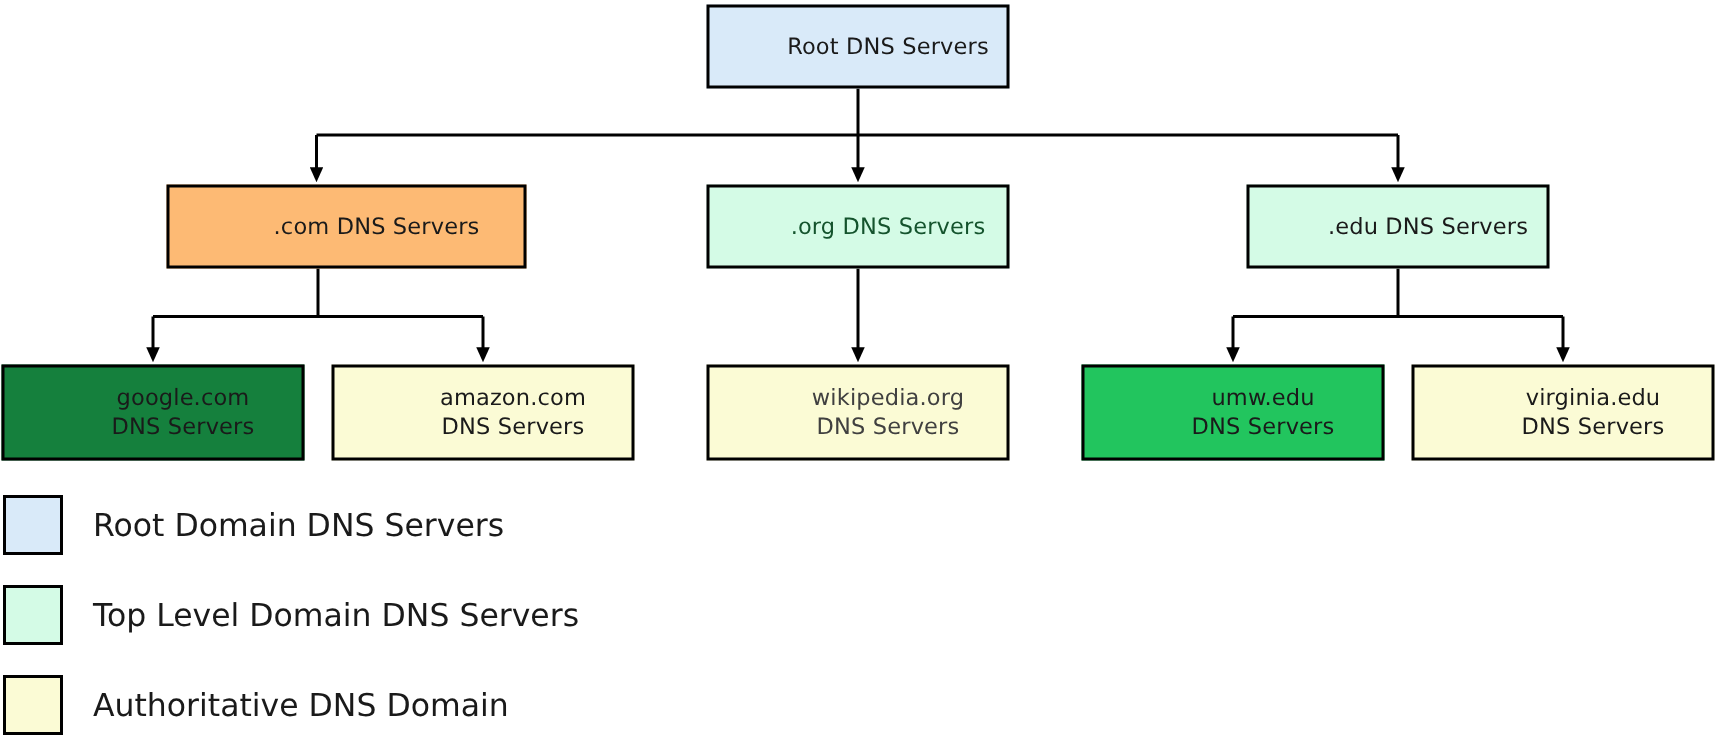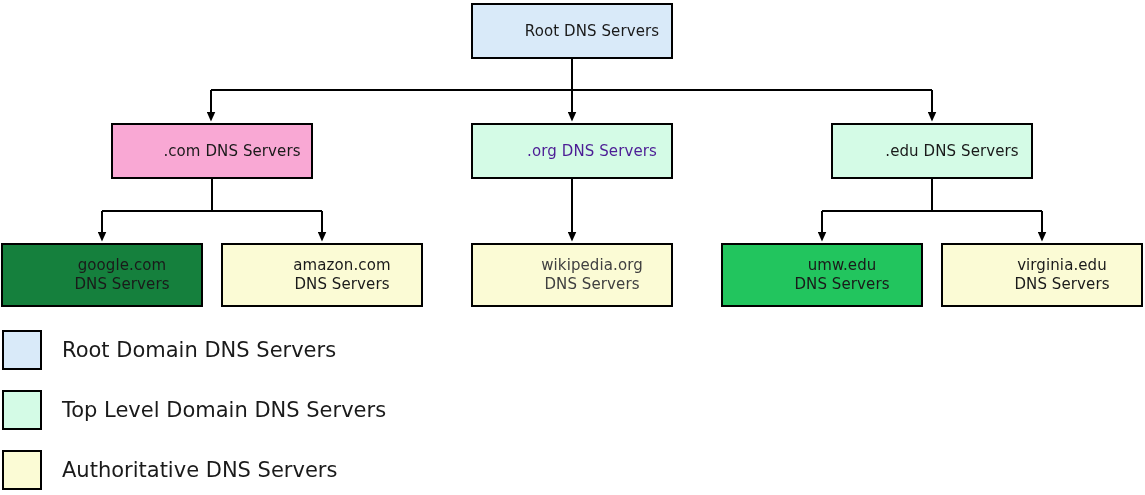--- a/index.html
+++ b/index.html
@@ -97,24 +97,24 @@
       <path d="M822,211 L1042,211" stroke="#000000" stroke-width="2" fill="none"></path>
       <path d="M822,211 L822,232" stroke="#000000" stroke-width="2" fill="none" marker-end="url(#arrow)"></path>
       <path d="M1042,211 L1042,232" stroke="#000000" stroke-width="2" fill="none" marker-end="url(#arrow)"></path>
     </g>
   </svg>
 
   <div class="node" style="left: 471px; top: 3px; width: 202px; height: 56px; background: rgb(217, 234, 249); border-color: rgb(0, 0, 0); color: rgb(26, 26, 26);">
     <span>Root DNS Servers</span>
   </div>
 
-  <div class="node" style="left: 111px; top: 123px; width: 202px; height: 56px; background: #f9a8d4; border-color: rgb(0, 0, 0); color: rgb(26, 26, 26);">
+  <div class="node" style="left: 111px; top: 123px; width: 240px; height: 56px; background: #fdba74; border-color: rgb(0, 0, 0); color: rgb(26, 26, 26);">
     <span>.com DNS Servers</span>
   </div>
-  <div class="node" style="left: 471px; top: 123px; width: 202px; height: 56px; background: rgb(212, 251, 230); border-color: rgb(0, 0, 0); color: #4c1d95;">
+  <div class="node" style="left: 471px; top: 123px; width: 202px; height: 56px; background: rgb(212, 251, 230); border-color: rgb(0, 0, 0); color: #14532d;">
     <span>.org DNS Servers</span>
   </div>
   <div class="node" style="left: 831px; top: 123px; width: 202px; height: 56px; background: rgb(212, 251, 230); border-color: rgb(0, 0, 0); color: rgb(26, 26, 26);">
     <span>.edu DNS Servers</span>
   </div>
 
   <div class="node" style="left: 1px; top: 243px; width: 202px; height: 64px; background: #15803d; border-color: rgb(0, 0, 0); color: rgb(26, 26, 26);">
     <span>google.com</span>
     <span>DNS Servers</span>
   </div>
@@ -136,16 +136,16 @@
   </div>
 
   <div>
     <div class="legend-swatch" style="left: 2px; top: 330px; background: rgb(217, 234, 249);"></div>
     <div class="legend-label" style="top: 341px;">Root Domain DNS Servers</div>
 
     <div class="legend-swatch" style="left: 2px; top: 390px; background: rgb(212, 251, 230);"></div>
     <div class="legend-label" style="top: 401px;">Top Level Domain DNS Servers</div>
 
     <div class="legend-swatch" style="left: 2px; top: 450px; background: rgb(251, 251, 213);"></div>
-    <div class="legend-label" style="top: 461px;">Authoritative DNS Servers</div>
+    <div class="legend-label" style="top: 461px;">Authoritative DNS Domain</div>
   </div>
 
 </div>
 
 </body></html>

